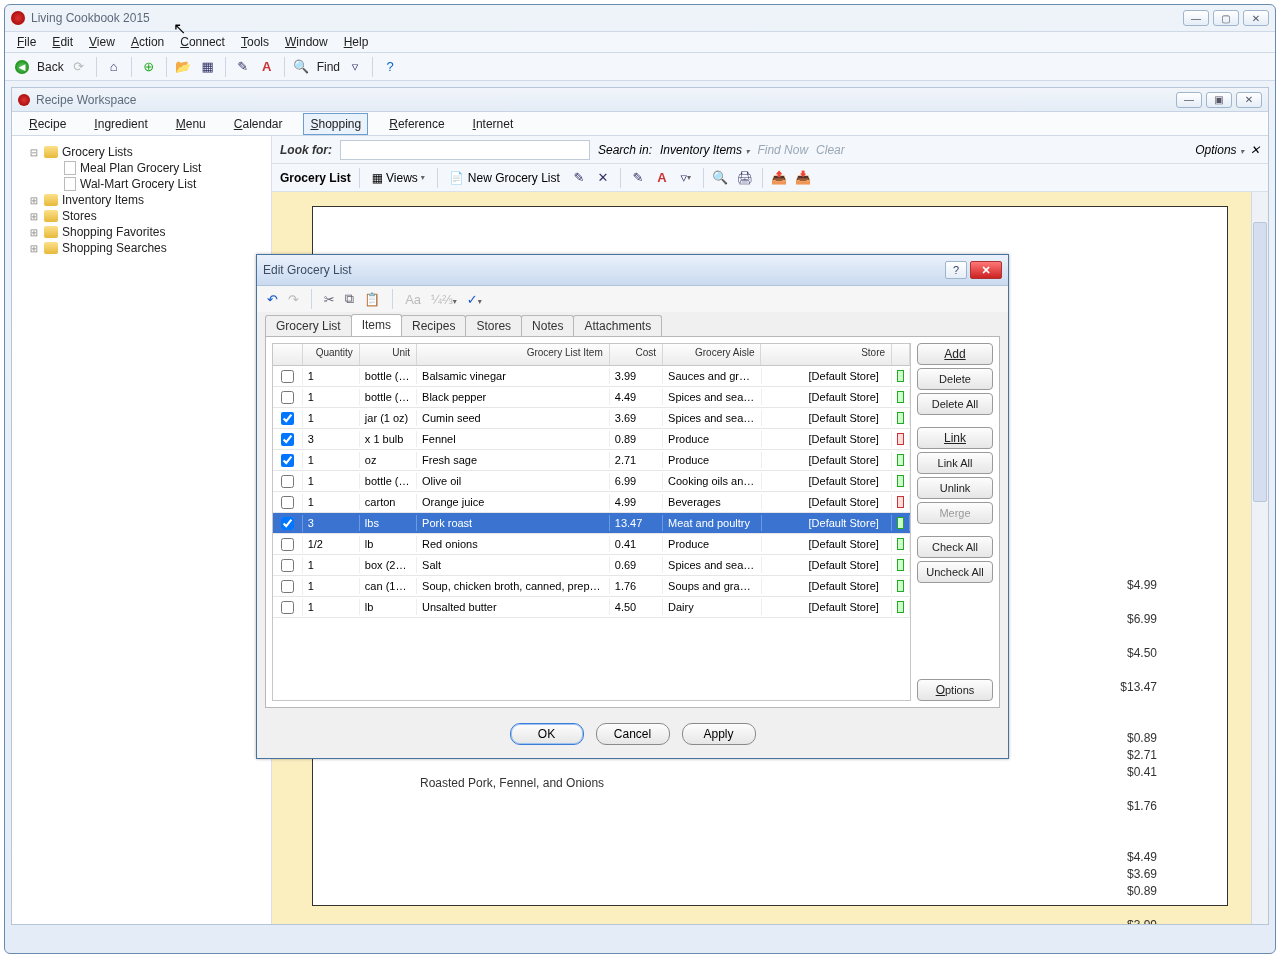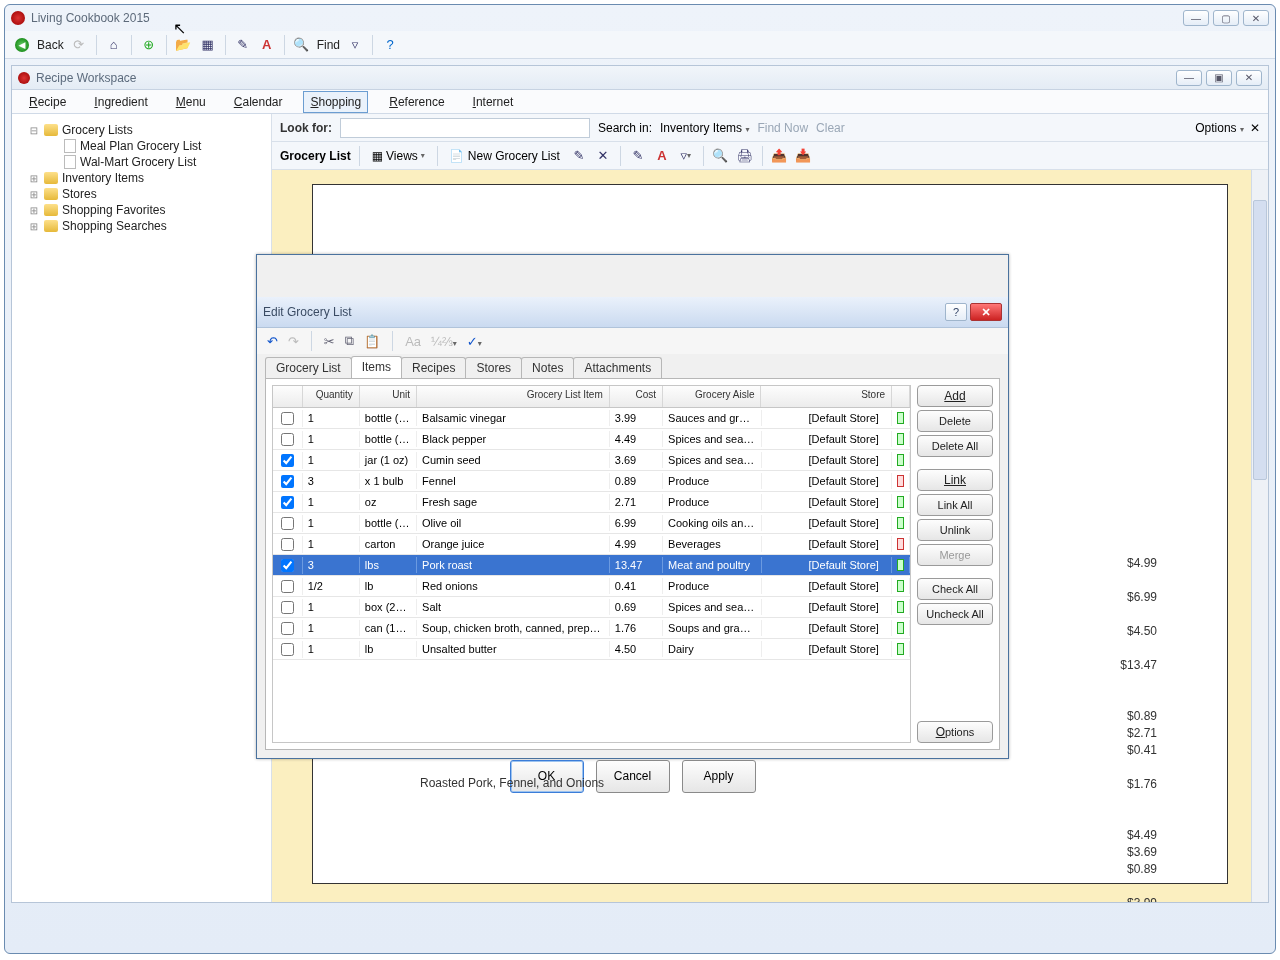--- a/index.html
+++ b/index.html
@@ -36,40 +36,40 @@
 
 .child-body { display: flex; height: calc(100% - 48px); }
 .sidebar { width: 260px; border-right: 1px solid #d8e0ea; padding: 8px 4px; background: #fff; }
 .tree-item { display: flex; align-items: center; gap: 4px; padding: 1px 0 1px 12px; color: #222; }
 .tree-item.child { padding-left: 48px; }
 .tree-item .exp { width: 12px; color: #888; font-size: 10px; display: inline-block; text-align: center; }
 .folder-icon { width: 14px; height: 12px; background: linear-gradient(#fde08a,#e6b93a); border-radius: 2px; display: inline-block; }
 .page-icon { width: 12px; height: 14px; border: 1px solid #bbb; background: #fff; display: inline-block; }
 
 .main-pane { flex: 1; display: flex; flex-direction: column; background: #fafbfd; }
-.search-bar { height: 28px; border-bottom: 1px solid #d8e0ea; display: flex; align-items: center; padding: 0 8px; gap: 8px; background: #f4f7fb; }
+.search-bar { height: 28px; border-bottom: 1px solid #d8e0ea; display: flex; align-items: center; padding: 0 8px; gap: 8px; background: #f4f7fb; font-style: italic; }
 .search-bar .lbl { font-weight: bold; color: #333; }
 .search-input { flex: 0 0 250px; height: 20px; border: 1px solid #c0ccd9; background: #fff; }
 .search-bar .faded { color: #9aa7b6; }
 .search-bar .opt-right { margin-left: auto; display: flex; align-items: center; gap: 6px; }
 
 .list-toolbar { height: 28px; border-bottom: 1px solid #d8e0ea; display: flex; align-items: center; padding: 0 8px; gap: 6px; background: #f4f7fb; }
 .list-toolbar .lbl { font-weight: bold; }
 .small-btn { display: inline-flex; align-items: center; gap: 3px; padding: 2px 4px; }
 .drop { font-size: 8px; color: #666; }
 
 .doc-area { flex: 1; background: #fbefc0; position: relative; overflow: hidden; padding: 14px 40px; }
 .doc-page { background: #fff; border: 1px solid #333; min-height: 700px; padding: 18px 28px; position: relative; }
 .price-col { position: absolute; right: 70px; top: 370px; text-align: right; color: #333; line-height: 17px; }
 .scrollbar { position: absolute; right: 0; top: 0; bottom: 0; width: 17px; background: #eef1f6; border-left: 1px solid #d0dae7; }
 .scroll-thumb { position: absolute; right: 1px; top: 30px; width: 14px; height: 280px; background: #d4def0; border: 1px solid #b9c7da; border-radius: 2px; }
 
 
 .modal { position: absolute; left: 256px; top: 254px; width: 753px; height: 505px; border: 1px solid #4a729e; background: #f0f0f0; box-shadow: 0 0 3px rgba(0,0,0,.3); }
-.modal-title { height: 26px; background: linear-gradient(#eaf1fb,#cadaf0); border-bottom: 1px solid #b0c3da; display: flex; align-items: center; padding: 15px 6px; color: #3a4b63; margin-top: 42px; }
+.modal-title { height: 26px; background: linear-gradient(#eaf1fb,#cadaf0); border-bottom: 1px solid #b0c3da; display: flex; align-items: center; padding: 15px 6px; color: #3a4b63; }
 .modal-title .mt-controls { margin-left: auto; display: flex; gap: 3px; }
 .modal-title .help-btn { width: 22px; height: 18px; border: 1px solid #9fb5cc; border-radius: 2px; background: linear-gradient(#fff,#e5edf7); display: flex; align-items: center; justify-content: center; font-size: 11px; color: #346; }
 .modal-title .close-btn { width: 32px; height: 18px; border: 1px solid #a33; border-radius: 2px; background: linear-gradient(#f77,#c22); display: flex; align-items: center; justify-content: center; color: #fff; font-size: 11px; font-weight: bold; }
 
 .modal-toolbar { height: 26px; display: flex; align-items: center; padding: 0 10px; gap: 10px; background: #f6f6f6; }
 .modal-toolbar .ti { color: #667; font-size: 13px; }
 .modal-toolbar .ti.faded { color: #bbb; }
 
 .modal-tabs { display: flex; padding: 0 8px; gap: 0; align-items: flex-end; height: 24px; }
 .mtab { border: 1px solid #b7b7b7; border-bottom: none; padding: 3px 10px; background: #f0f0f0; border-radius: 3px 3px 0 0; margin-right: -1px; color: #333; }
@@ -95,40 +95,50 @@
 .c-stat { width: 18px; display: flex; align-items: center; justify-content: center; }
 .stat-ok { width: 10px; height: 12px; border: 1px solid #2a2; background: #cfc; }
 .stat-bad { width: 10px; height: 12px; border: 1px solid #c33; background: #fdd; }
 
 .btn-col { width: 76px; display: flex; flex-direction: column; gap: 3px; }
 .dlg-btn { height: 22px; border: 1px solid #9a9a9a; border-radius: 4px; background: linear-gradient(#fdfdfd,#e6e6e6); color: #222; font-size: 11px; display: flex; align-items: center; justify-content: center; }
 .dlg-btn.disabled { color: #999; }
 .btn-col .spacer { flex: 1; }
 
 .modal-footer { height: 36px; display: flex; align-items: center; justify-content: center; gap: 12px; }
-.foot-btn { width: 74px; height: 33px; border: 1px solid #8a8a8a; border-radius: 3px; background: linear-gradient(#fdfdfd,#e6e6e6); font-size: 12px; }
+.foot-btn { width: 74px; height: 22px; border: 1px solid #8a8a8a; border-radius: 10px; background: linear-gradient(#fdfdfd,#e6e6e6); font-size: 12px; }
 .foot-btn.primary { border: 1px solid #3b7dd8; box-shadow: 0 0 0 1px #9cc3f0 inset; }
 
 .cursor { position: absolute; left: 168px; top: 14px; font-size: 16px; color: #000; pointer-events: none; }
 </style>
 </head>
 <body>
 
 <div class="main-window">
   <div class="titlebar">
     <span class="app-icon"></span>
     <span class="title">Living Cookbook 2015</span>
     <div class="win-controls">
       <div class="win-btn">—</div>
       <div class="win-btn">▢</div>
       <div class="win-btn">✕</div>
     </div>
   </div>
   <span class="cursor">↖</span>
 
+  <div class="menubar" id="main-menubar">
+      <span><u>F</u>ile</span>
+      <span><u>E</u>dit</span>
+      <span><u>V</u>iew</span>
+      <span><u>A</u>ction</span>
+      <span><u>C</u>onnect</span>
+      <span><u>T</u>ools</span>
+      <span><u>W</u>indow</span>
+      <span><u>H</u>elp</span>
+    </div>
 
   <div class="toolbar">
     <span class="tb-icon">
         <span class="green-back">◀</span>
       </span>
     <span class="tb-text">Back</span>
     <span class="tb-icon" style="color:#bbb">⟳</span>
     <span class="tb-sep"></span>
     <span class="tb-icon">⌂</span>
     <span class="tb-sep"></span>

